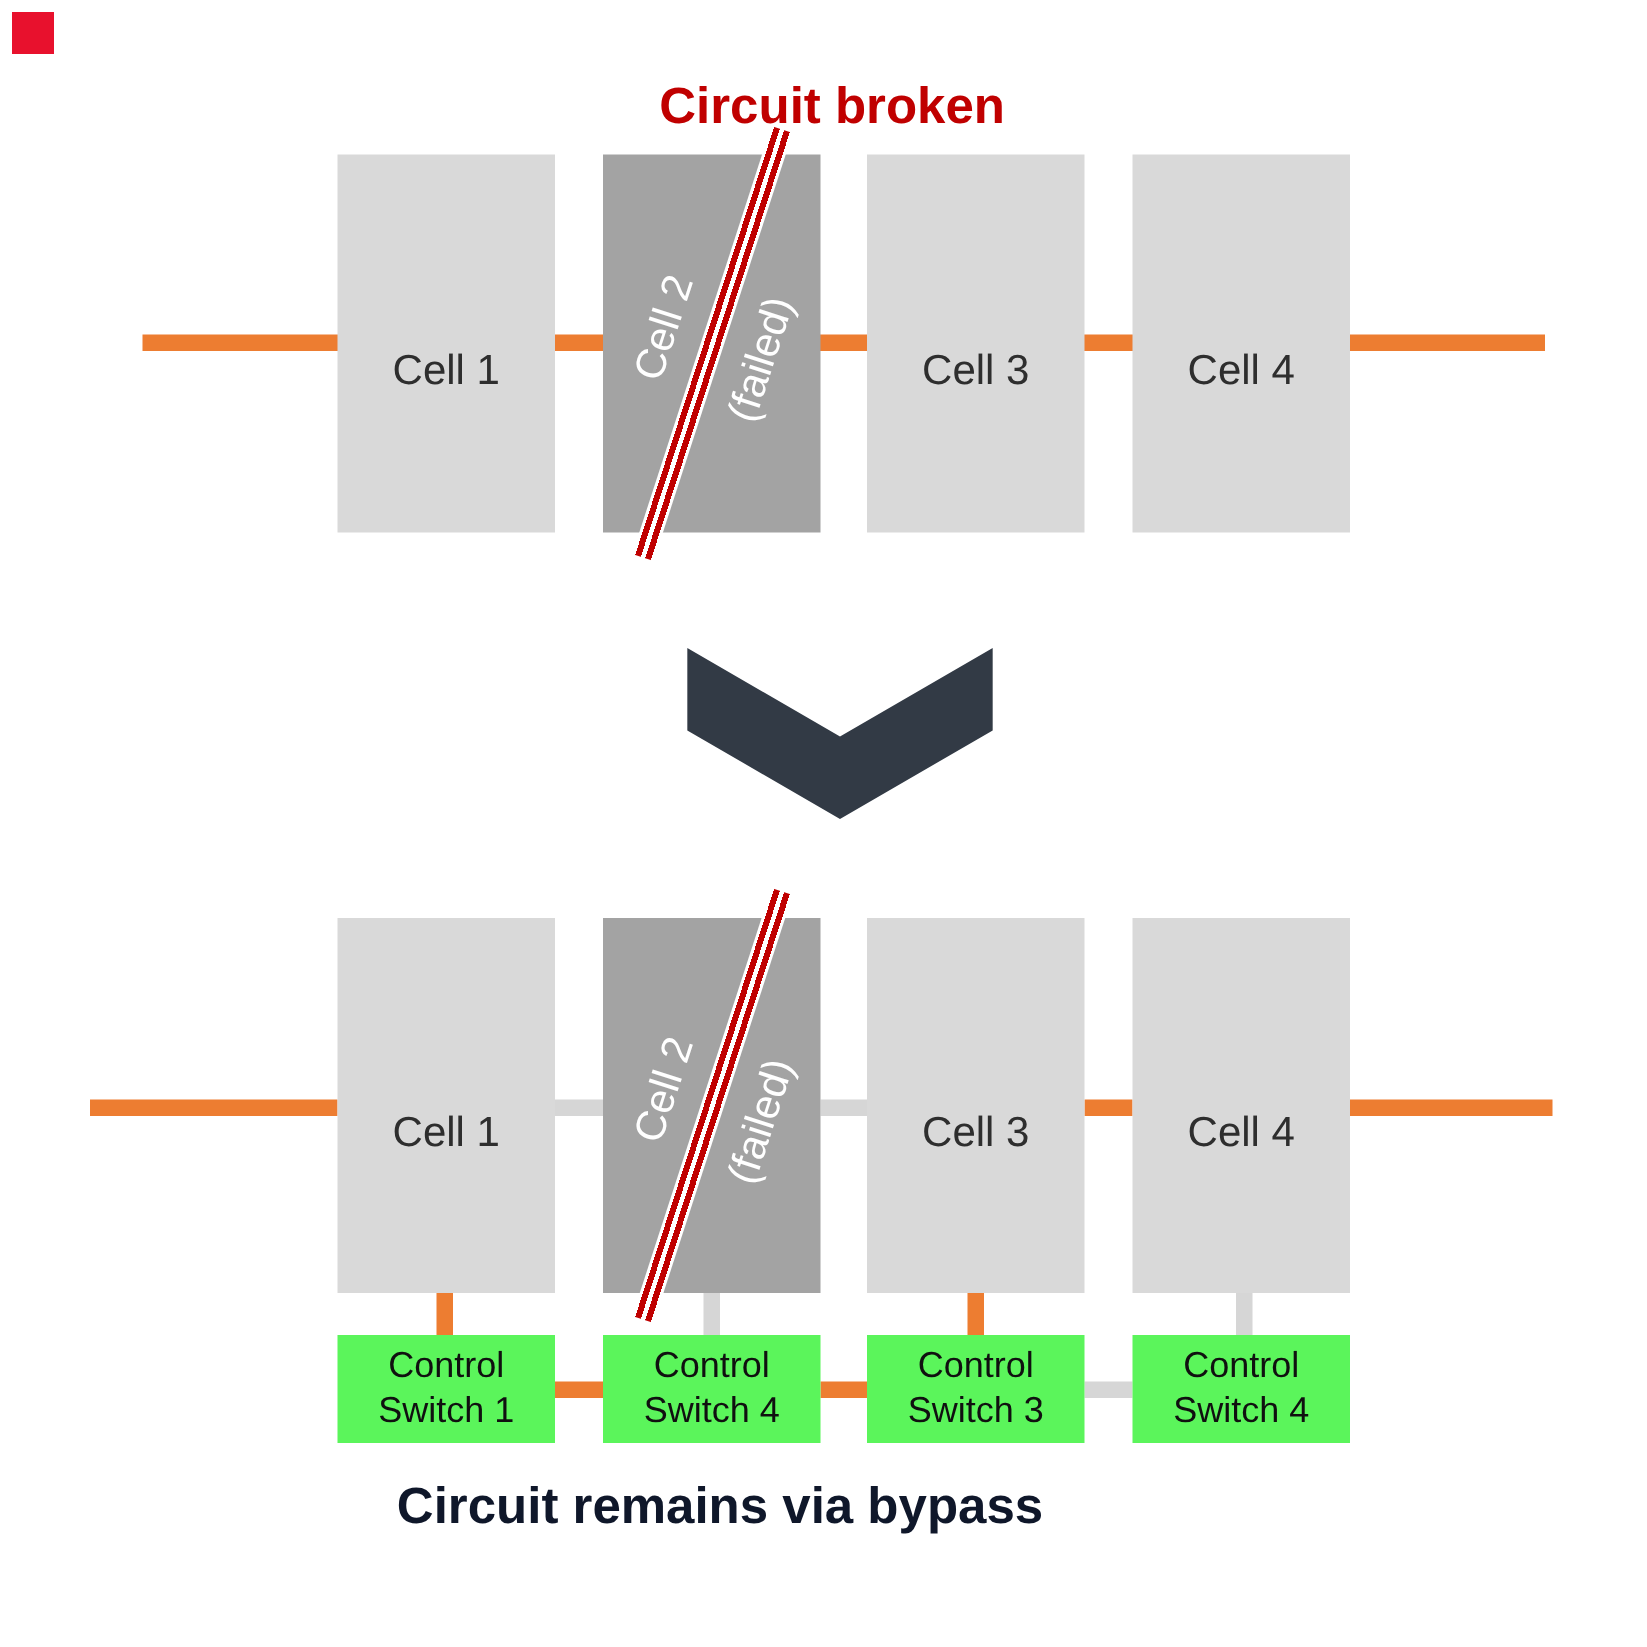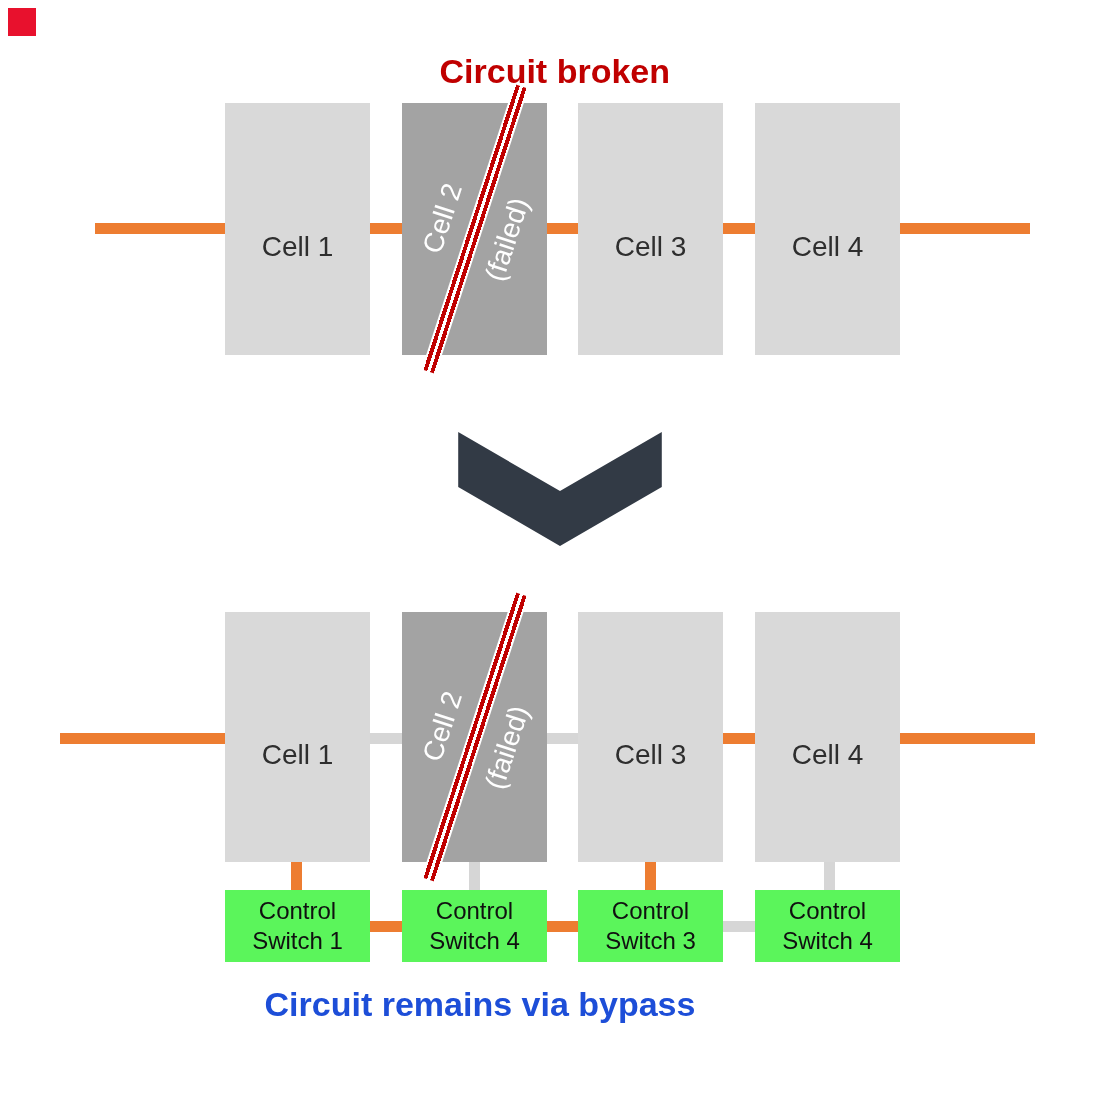--- a/index.html
+++ b/index.html
@@ -28,21 +28,21 @@
     font-size: 34px;
     font-weight: bold;
     color: #c00000;
   }
   .caption-bottom {
     position: absolute;
     left: 130px; top: 985px; width: 700px;
     text-align: center;
     font-size: 34px;
     font-weight: bold;
-    color: #1d4ed8;
+    color: #0f172a;
   }
 
   
   .wire { position: absolute; height: 11px; background: #ed7d31; }
   .wire.gray { background: #d6d6d6; }
   .vwire { position: absolute; width: 11px; background: #ed7d31; }
   .vwire.gray { background: #d6d6d6; }
 
   
   .cell {

